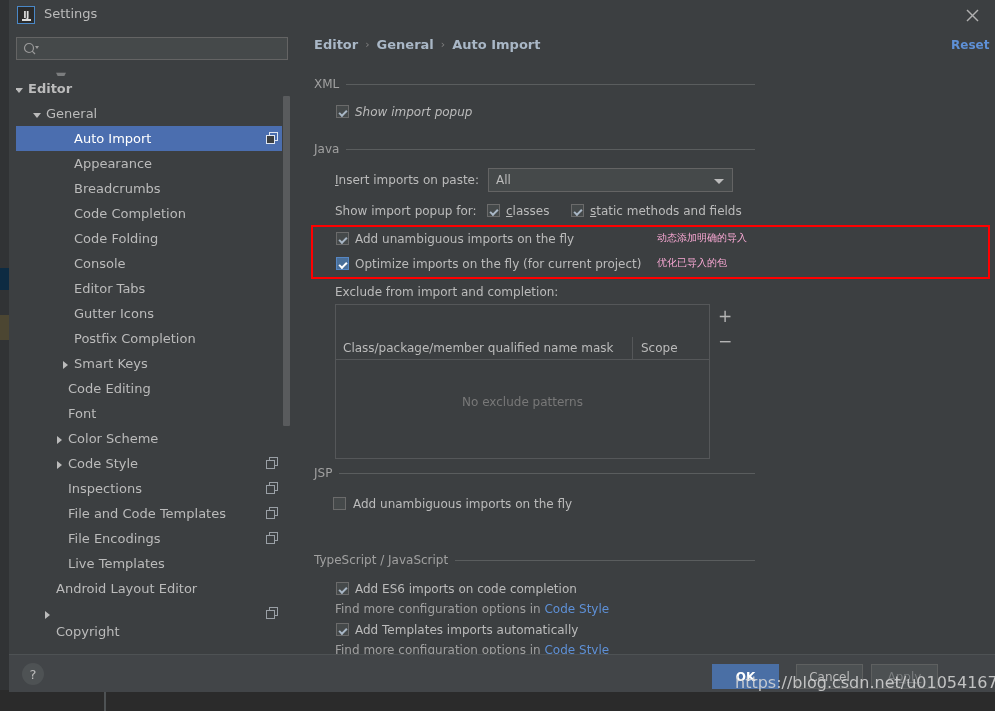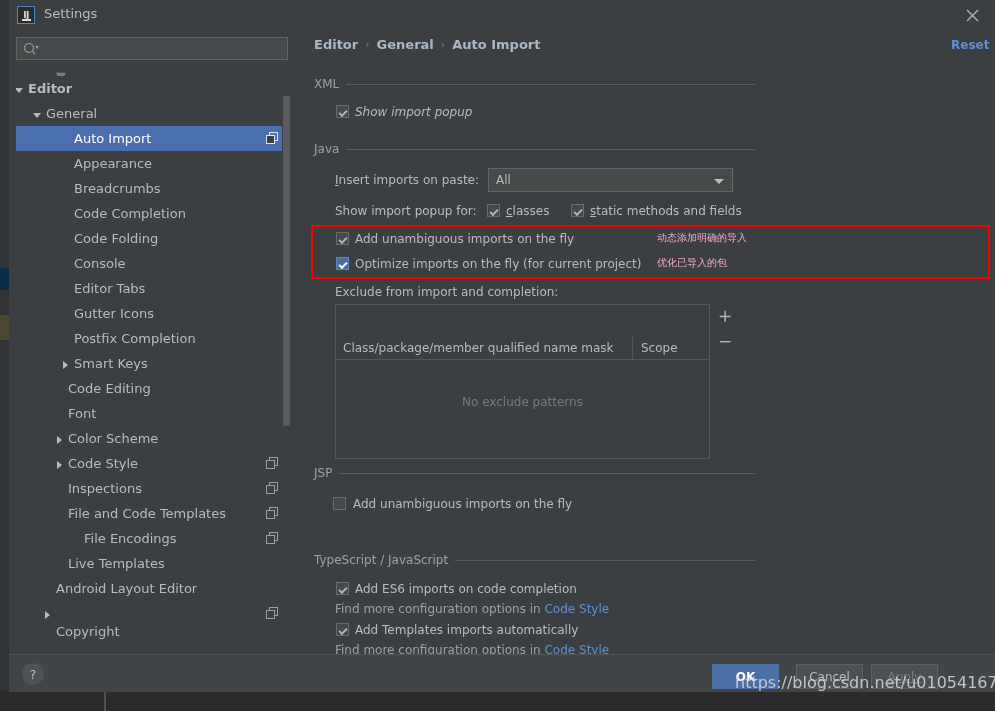--- a/index.html
+++ b/index.html
@@ -415,21 +415,21 @@
               </svg></span>
           </div>
           <div class="tree-row">
             <span class="lbl" style="left: 52px;">File and Code Templates</span>
             <span class="copyicon"><svg width="12" height="12" viewBox="0 0 12 12">
                 <rect x="3.5" y="0.5" width="8" height="8" fill="none" stroke="#9aa0a6" stroke-width="1"></rect>
                 <rect x="0.5" y="3.5" width="8" height="8" fill="#3c3f41" stroke="#9aa0a6" stroke-width="1"></rect>
               </svg></span>
           </div>
           <div class="tree-row">
-            <span class="lbl" style="left: 52px; margin-left: 16px;">File Encodings</span>
+            <span class="lbl" style="left: 52px;">File Encodings</span>
             <span class="copyicon"><svg width="12" height="12" viewBox="0 0 12 12">
                 <rect x="3.5" y="0.5" width="8" height="8" fill="none" stroke="#9aa0a6" stroke-width="1"></rect>
                 <rect x="0.5" y="3.5" width="8" height="8" fill="#3c3f41" stroke="#9aa0a6" stroke-width="1"></rect>
               </svg></span>
           </div>
           <div class="tree-row">
             <span class="lbl" style="left: 52px;">Live Templates</span>
           </div>
           <div class="tree-row">
             <span class="lbl" style="left: 40px;">Android Layout Editor</span>

